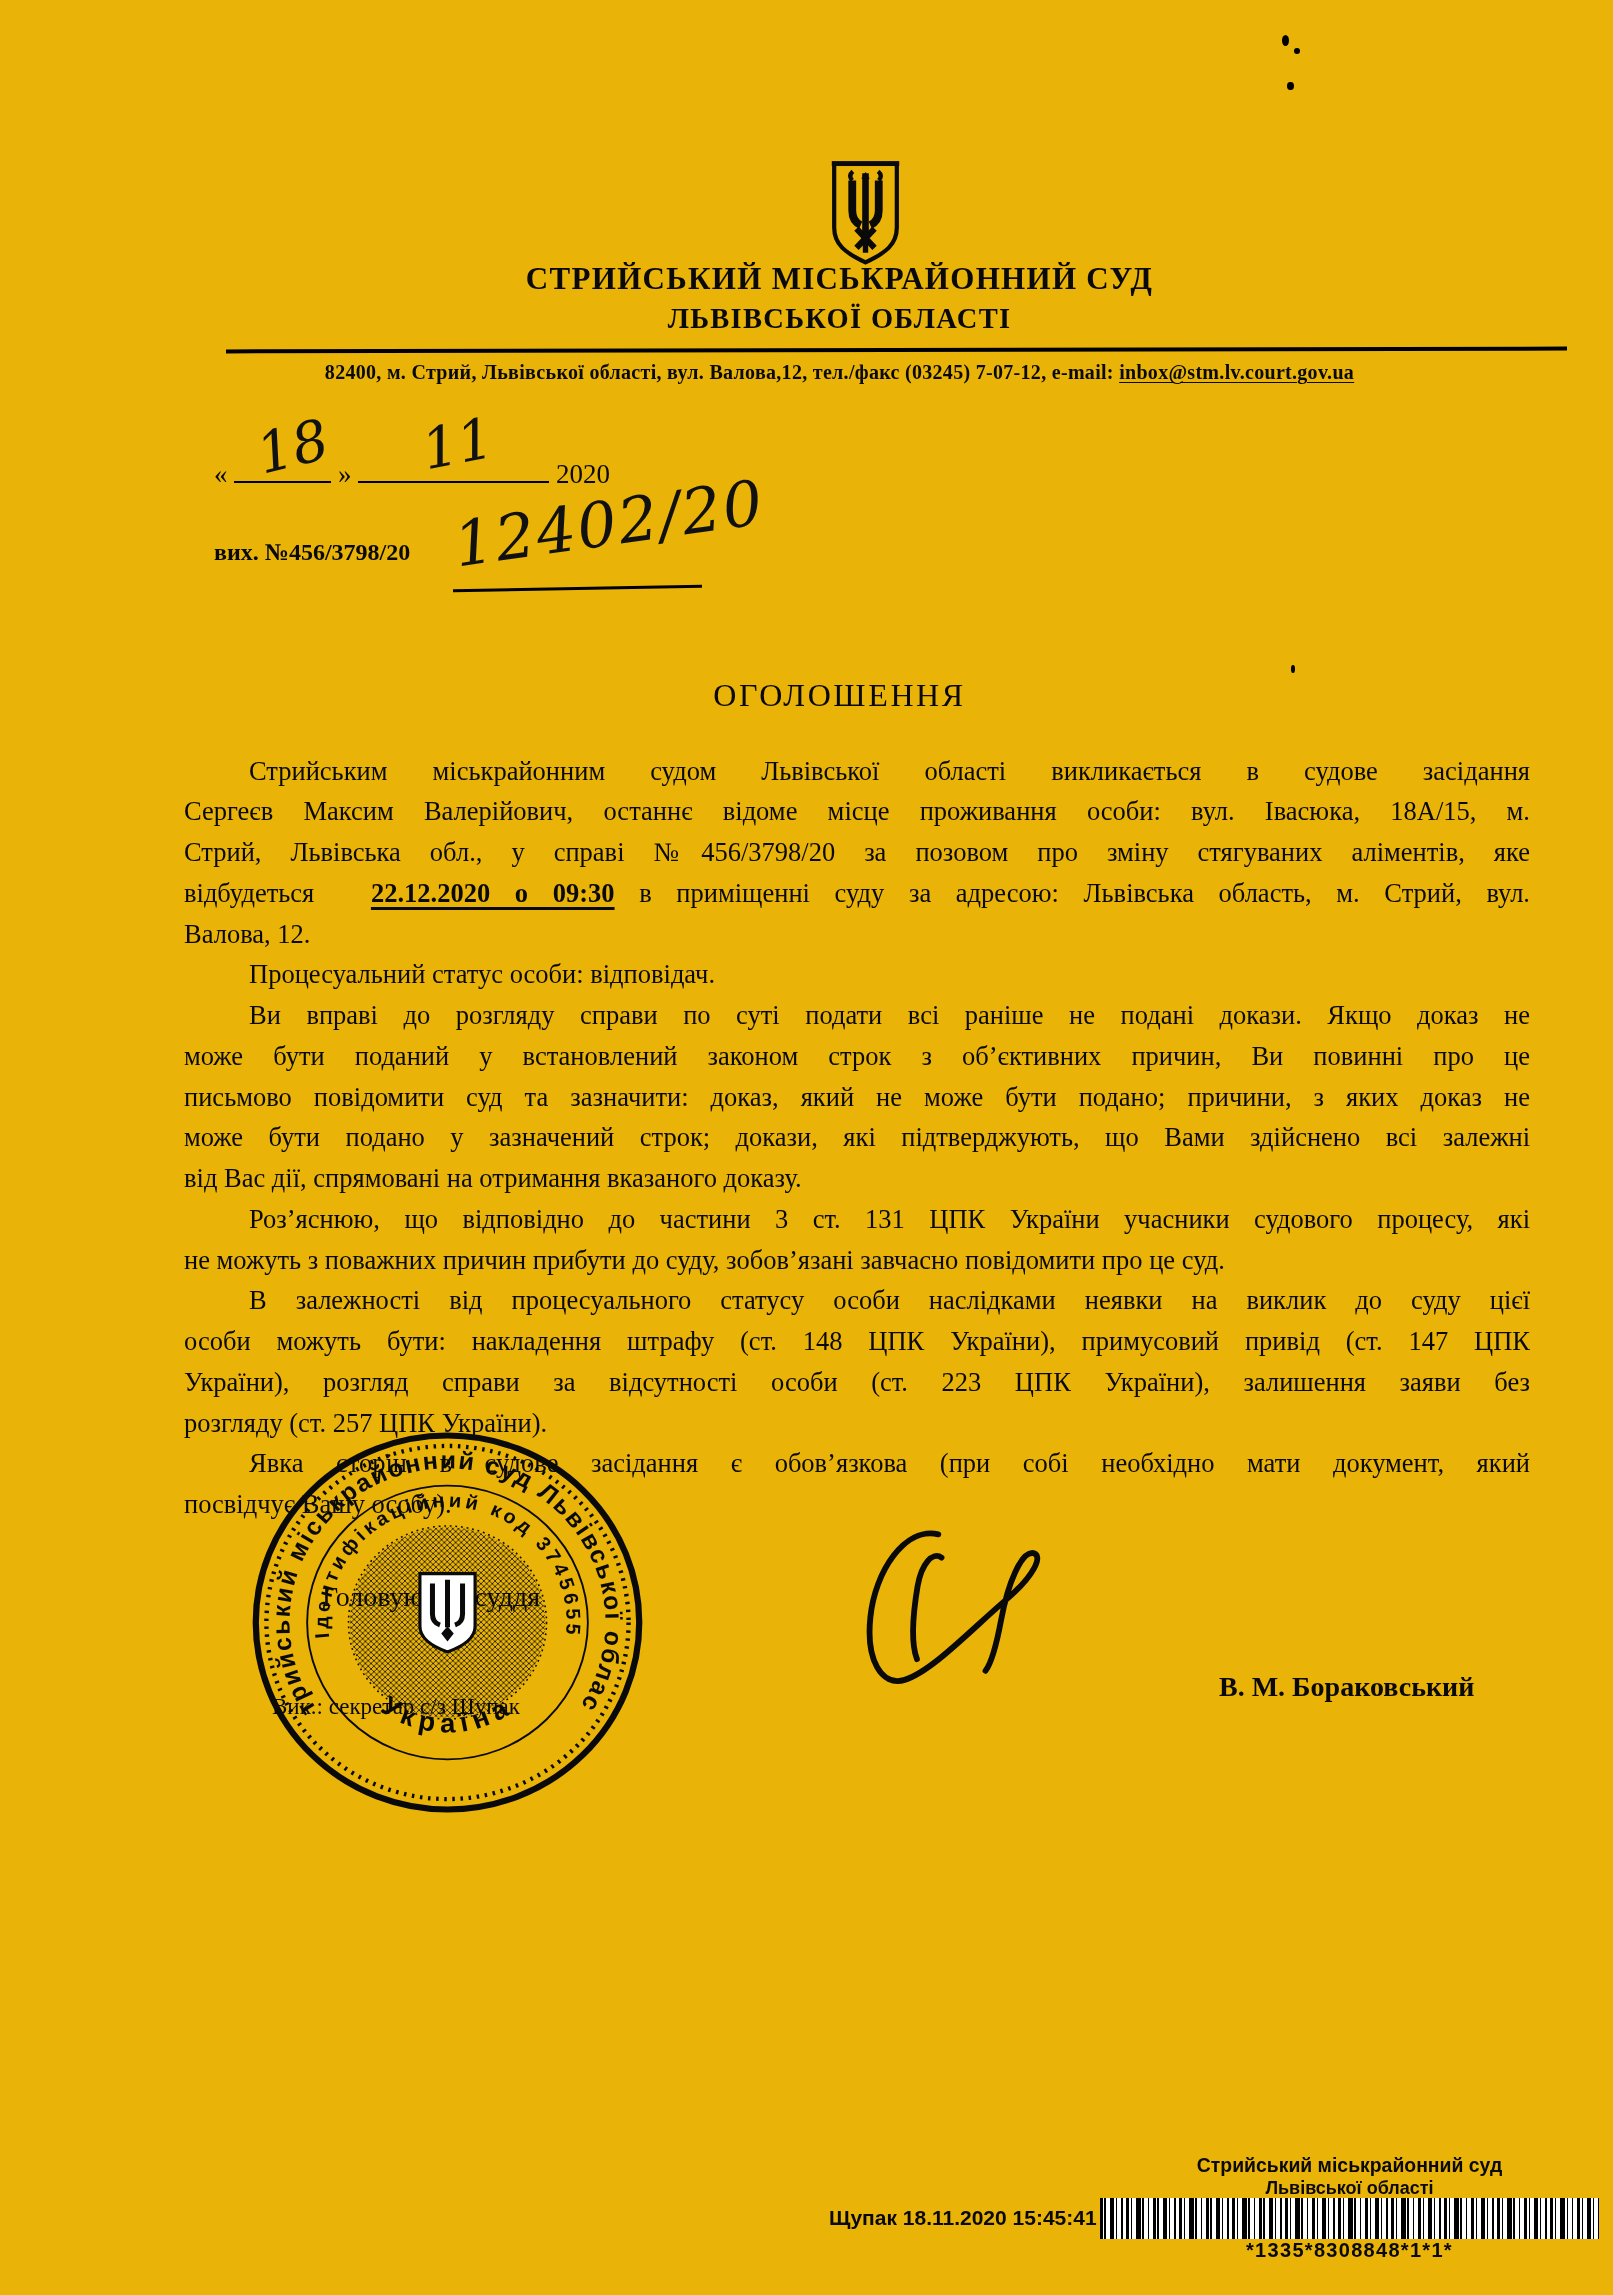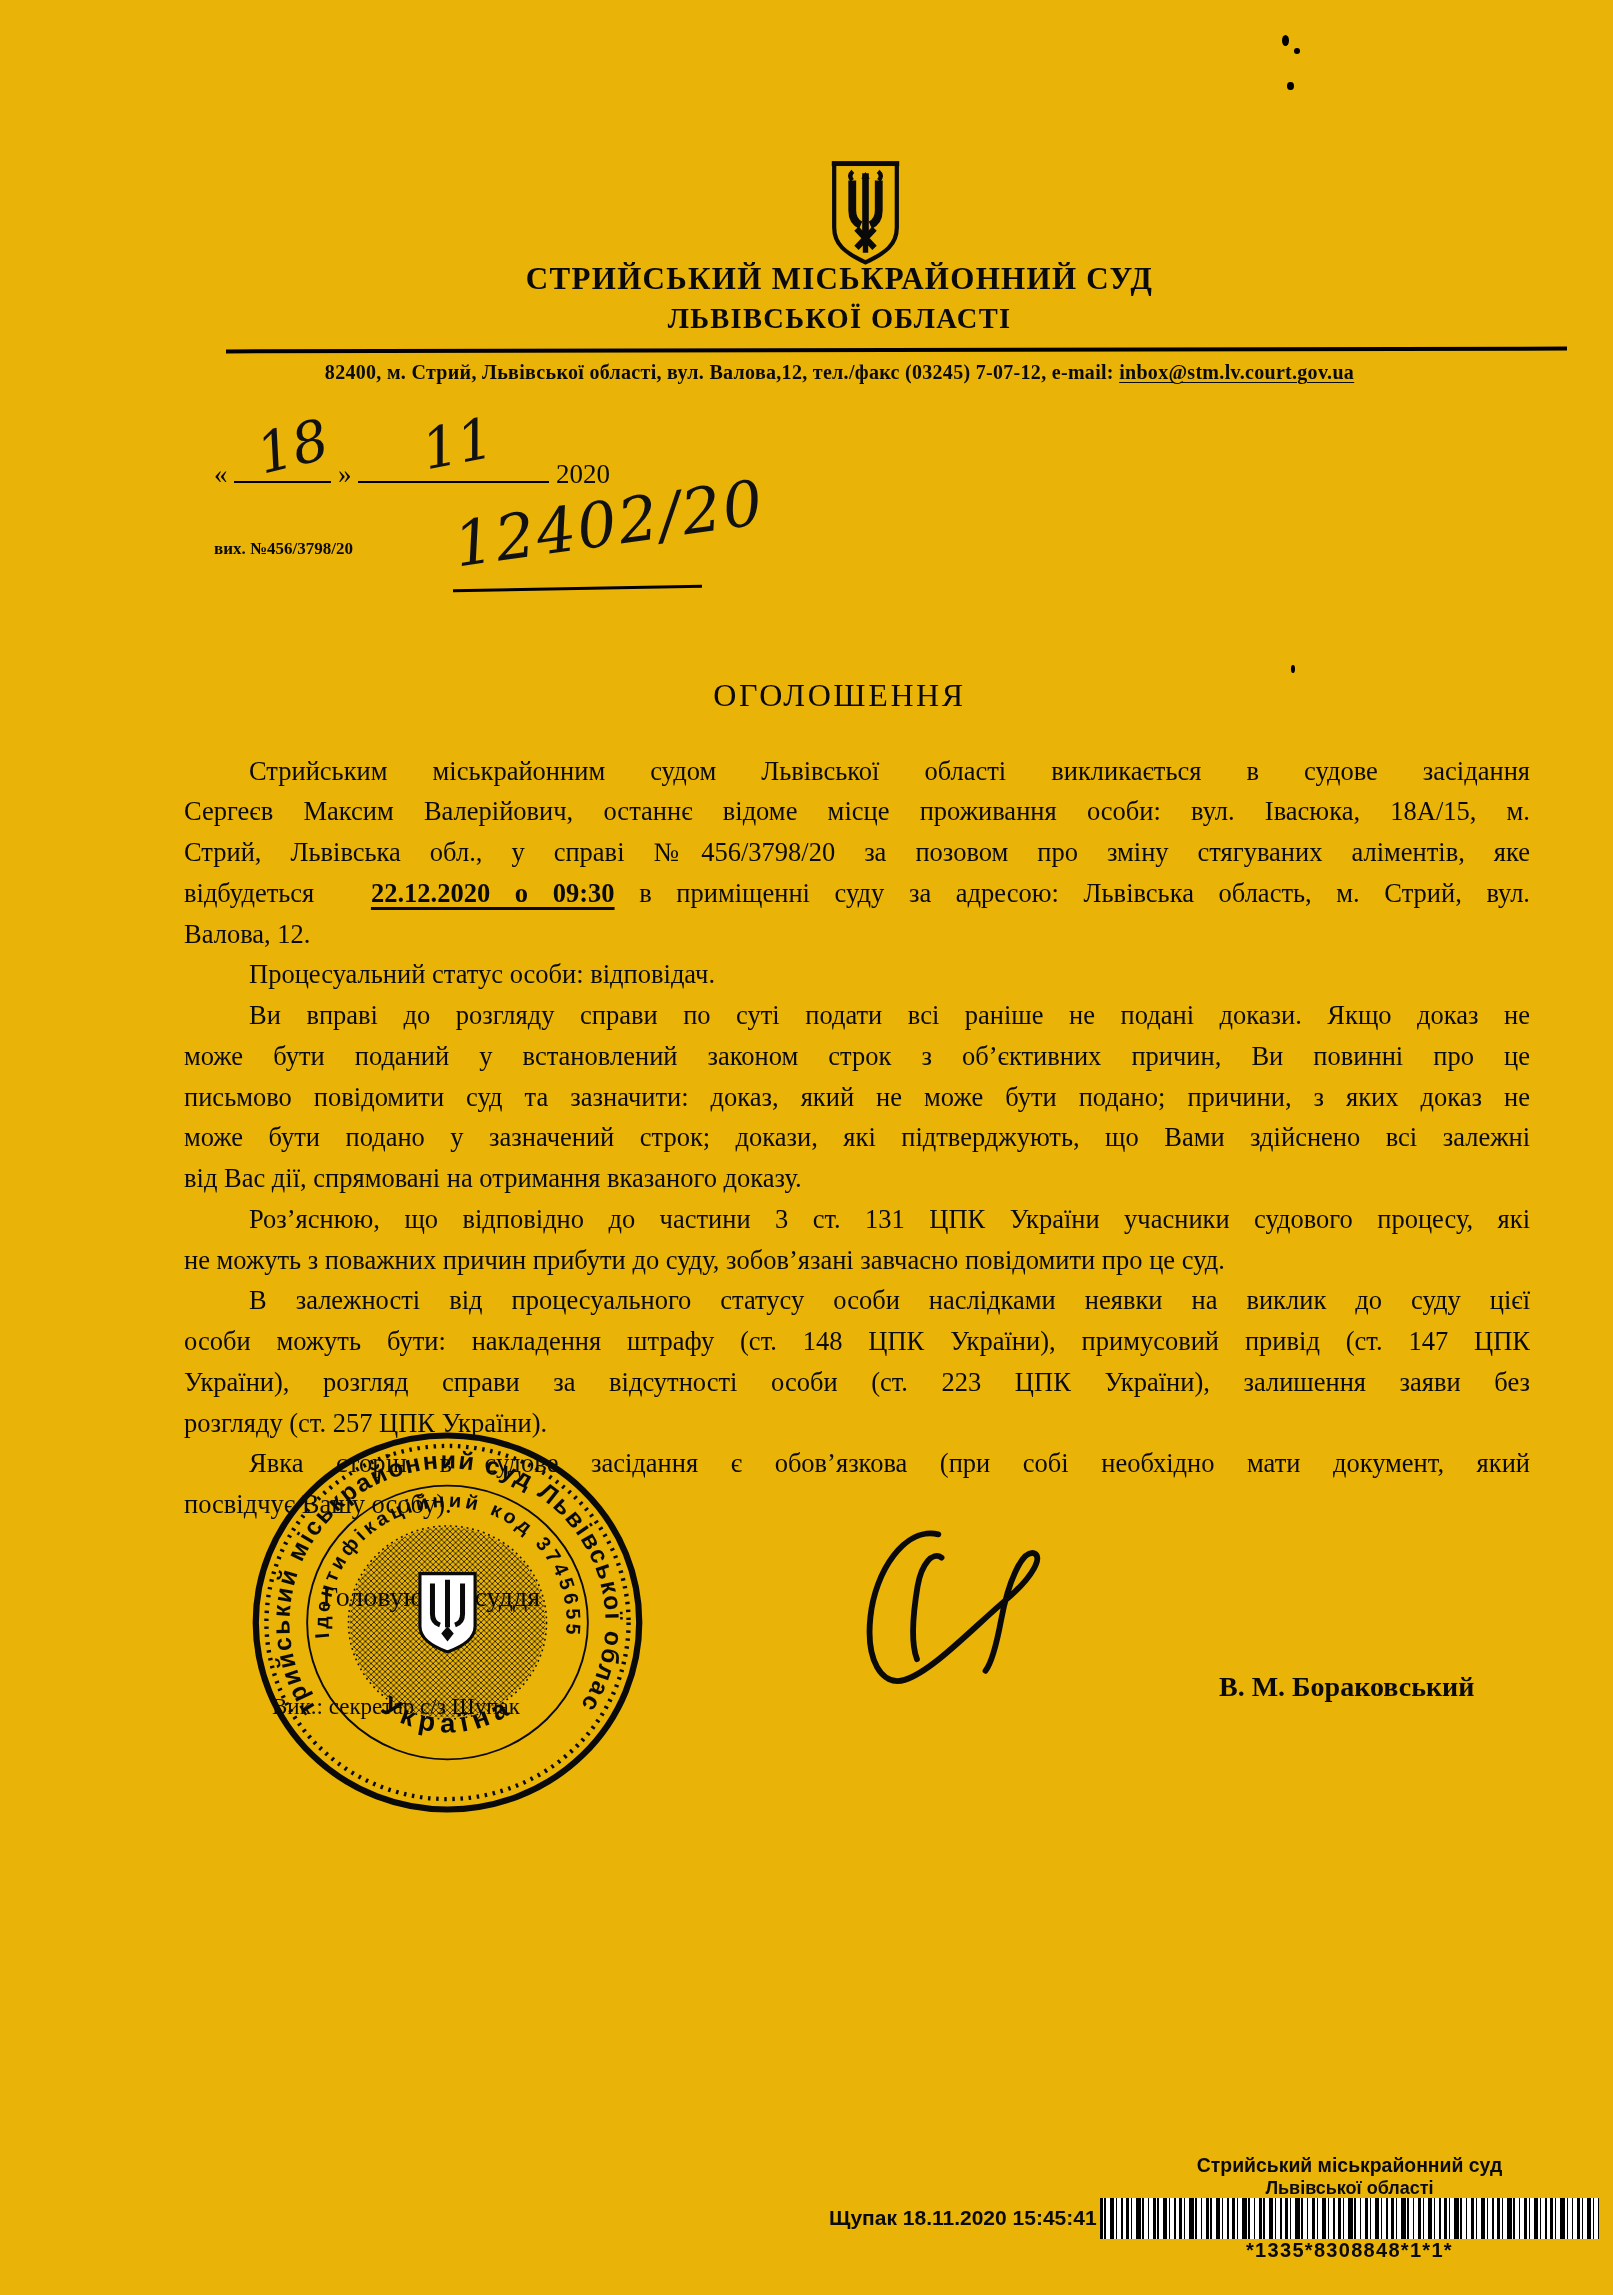--- a/index.html
+++ b/index.html
@@ -10,21 +10,21 @@
   
   .court1{top:261px;font-size:31px;font-weight:bold;letter-spacing:1.3px;}
   .court2{top:303px;font-size:28.5px;font-weight:bold;letter-spacing:1.3px;}
   .rule{left:226px;top:348px;width:1341px;height:3.9px;background:#000;transform:rotate(-0.12deg);}
   .addr{top:361px;font-size:20px;font-weight:600;letter-spacing:0.3px;}
   .addr .email{text-decoration:underline;text-underline-offset:3.2px;text-decoration-thickness:1.3px;}
   
   .daterow{left:214px;top:452px;font-size:27px;}
   .blank{display:inline-block;border-bottom:2.6px solid #000;height:28.5px;vertical-align:baseline;}
   .hand{position:absolute;font-family:"DejaVu Serif",serif;font-style:italic;color:#111;}
-  .refrow{left:214px;top:539px;font-size:17px;font-weight:600;}
+  .refrow{left:214px;top:539px;font-size:24px;font-weight:600;}
   .refline{left:453px;top:587px;width:249px;height:3.2px;background:#000;transform:rotate(-1deg);}
   
   .title{top:677px;font-size:32px;letter-spacing:2.6px;font-family:Liberation Serif, serif;}
   
   .bl{position:absolute;left:184px;width:1346px;font-size:26.5px;line-height:41px;
       text-align:justify;text-align-last:justify;white-space:normal;}
   .bl.last{text-align-last:left;}
   .bl.ind{text-indent:65px;}
   .hl{font-weight:bold;text-decoration:underline;text-decoration-thickness:3.2px;text-underline-offset:4.5px;margin-left:32px;}
   

